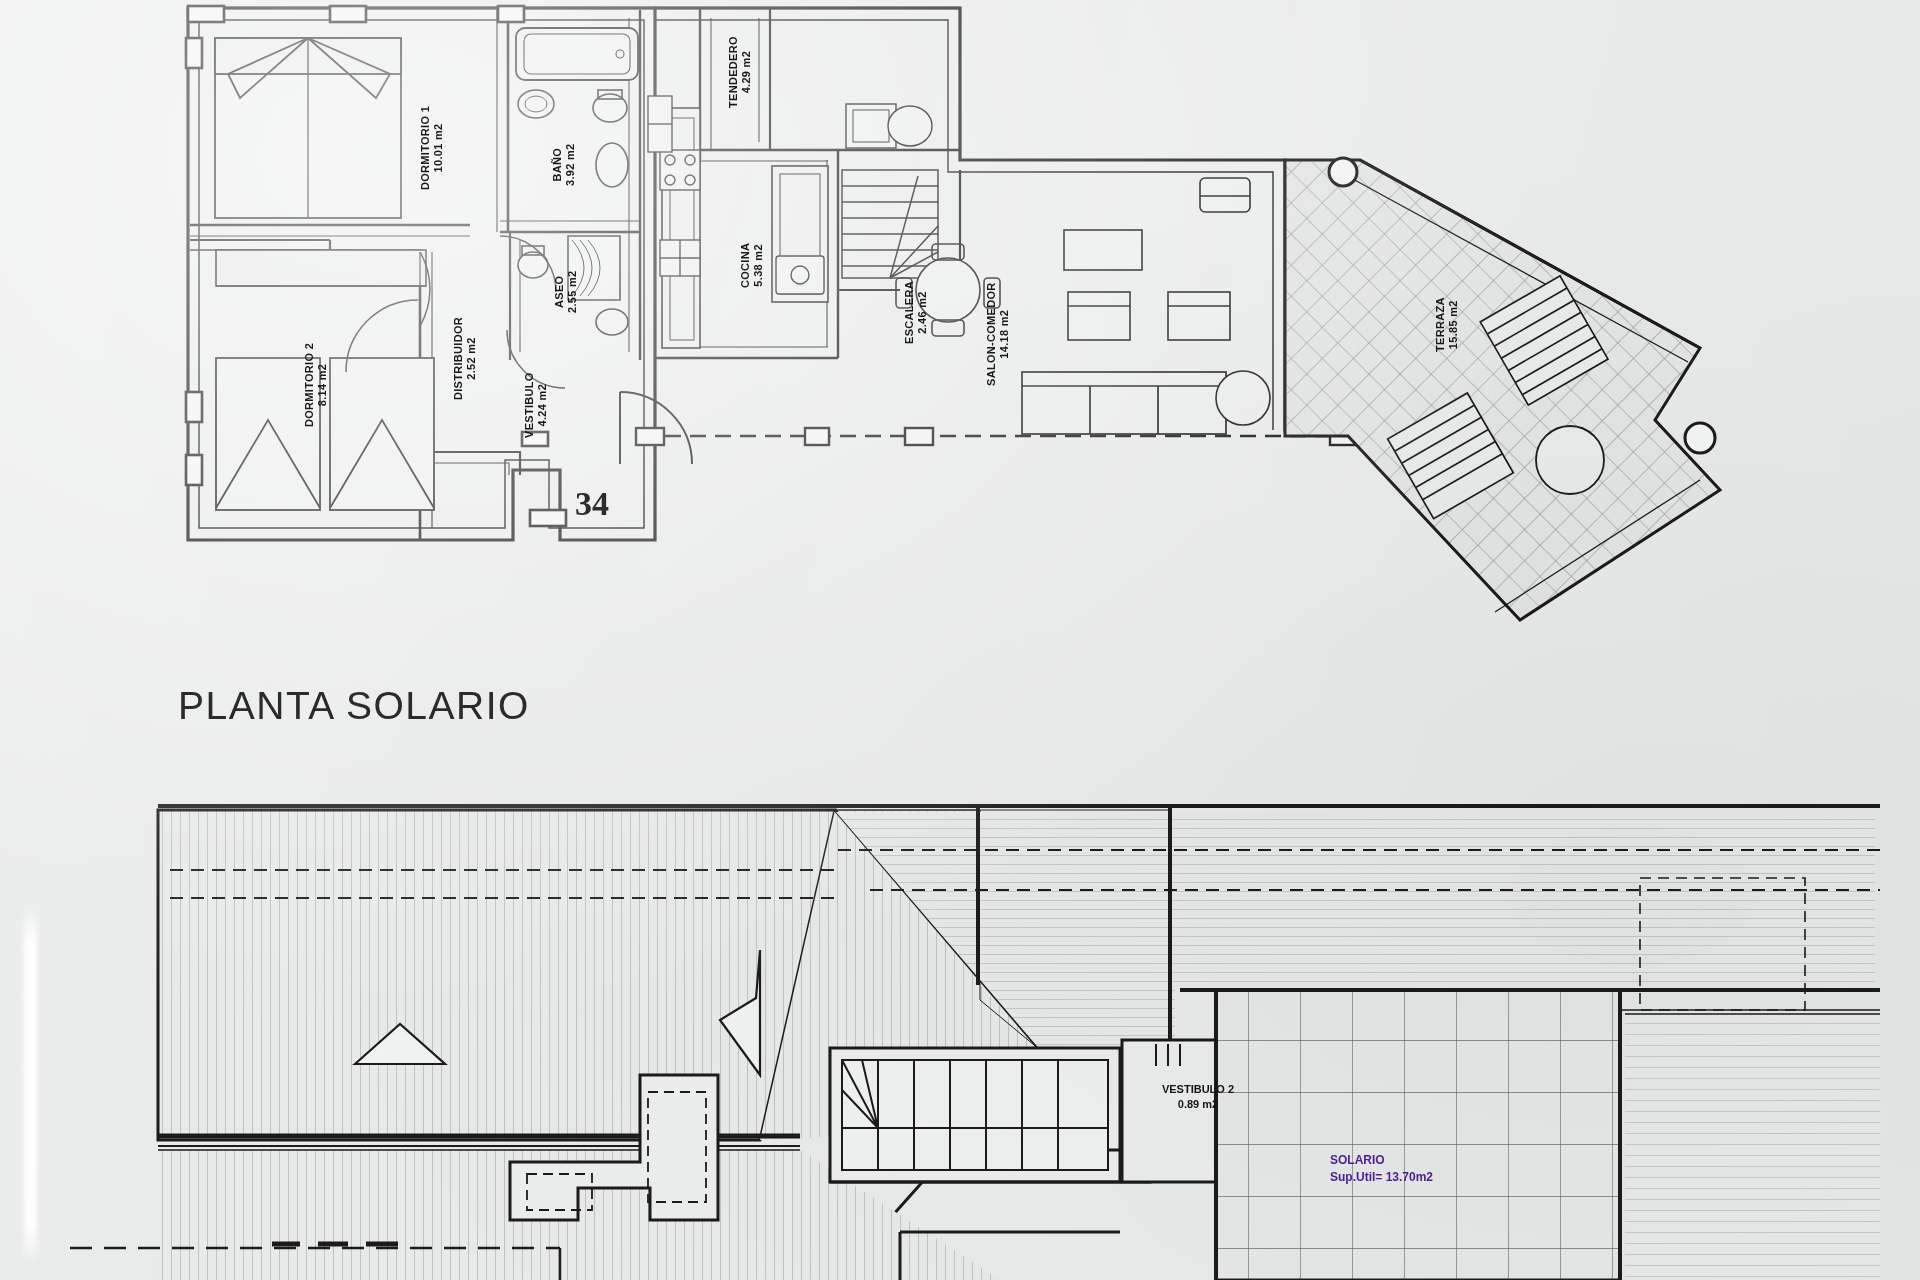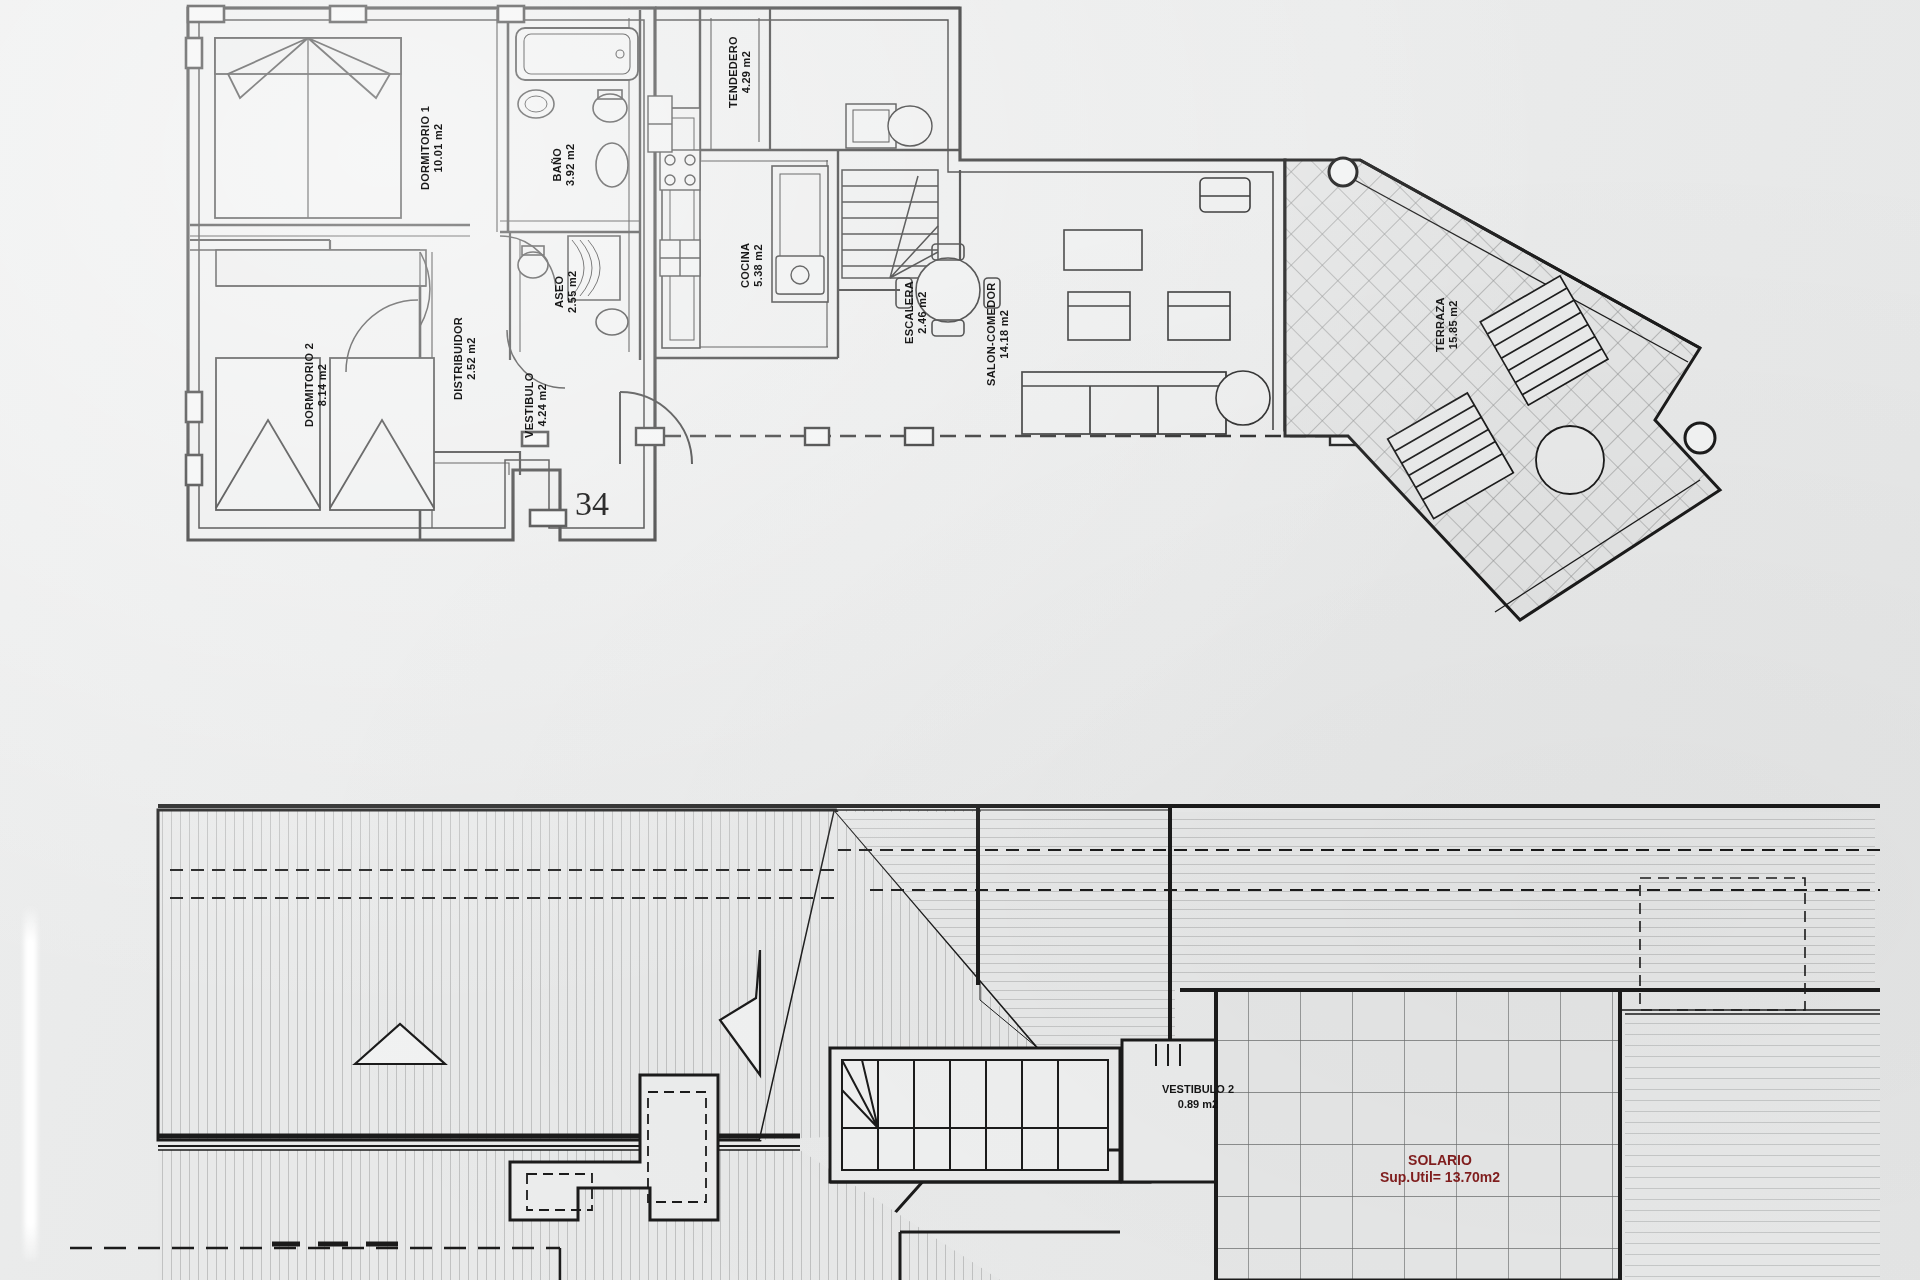--- a/index.html
+++ b/index.html
@@ -29,41 +29,42 @@
   .title{
     position:absolute;left:178px;top:684px;
     font-size:39px;letter-spacing:1.5px;color:#2b2b2b;
     font-family:"Liberation Sans", sans-serif;font-weight:400;
     white-space:nowrap;
   }
   .plate-num{
     position:absolute;left:575px;top:485px;
     font-size:34px;color:#2d2d2d;font-family:"Liberation Serif", serif;
     white-space:nowrap;
+    font-weight:bold;
   }
 
   
   .rlabel{
     position:absolute;
     font-size:11px;line-height:12.5px;
     color:#191919;font-weight:700;
     letter-spacing:.3px;
     white-space:nowrap;
     text-align:center;
     transform-origin:0 0;
   }
   .rlabel .l2{font-weight:700;}
   .rlabel.rot{transform:rotate(-90deg);}
   .hlabel{
     position:absolute;font-size:11px;line-height:15px;color:#151515;
     font-weight:700;white-space:nowrap;text-align:center;
   }
   .solario-lbl{
-    position:absolute;font-size:14px;line-height:17px;color:#7f1d1d;
-    font-weight:600;white-space:nowrap;text-align:center;
+    position:absolute;font-size:12px;line-height:17px;color:#4c1d95;
+    font-weight:600;white-space:nowrap;text-align:left;
   }
 </style>
 </head>
 <body>
 
 <div id="sheet">
 
   <svg class="plan" viewBox="0 0 1920 1280">
     <defs>
       <pattern id="diagTile" width="22" height="22" patternUnits="userSpaceOnUse" patternTransform="rotate(45)">
@@ -402,20 +403,21 @@
           <path d="M318 1244 H348"></path>
           <path d="M366 1244 H398"></path>
     </g>
 
     </g>
   </svg>
 
   <div class="paper-noise"></div>
   <div class="glare"></div>
 
+  <div class="title">PLANTA SOLARIO</div>
   <div class="plate-num">34</div>
 
   <div class="rlabel rot" style="left:419px;top:190px">
     <div>DORMITORIO 1</div>
     <div class="l2">10.01 m2</div>
   </div>
 
   <div class="rlabel rot" style="left:303px;top:427px">
     <div>DORMITORIO 2</div>
     <div class="l2">8.14 m2</div>

